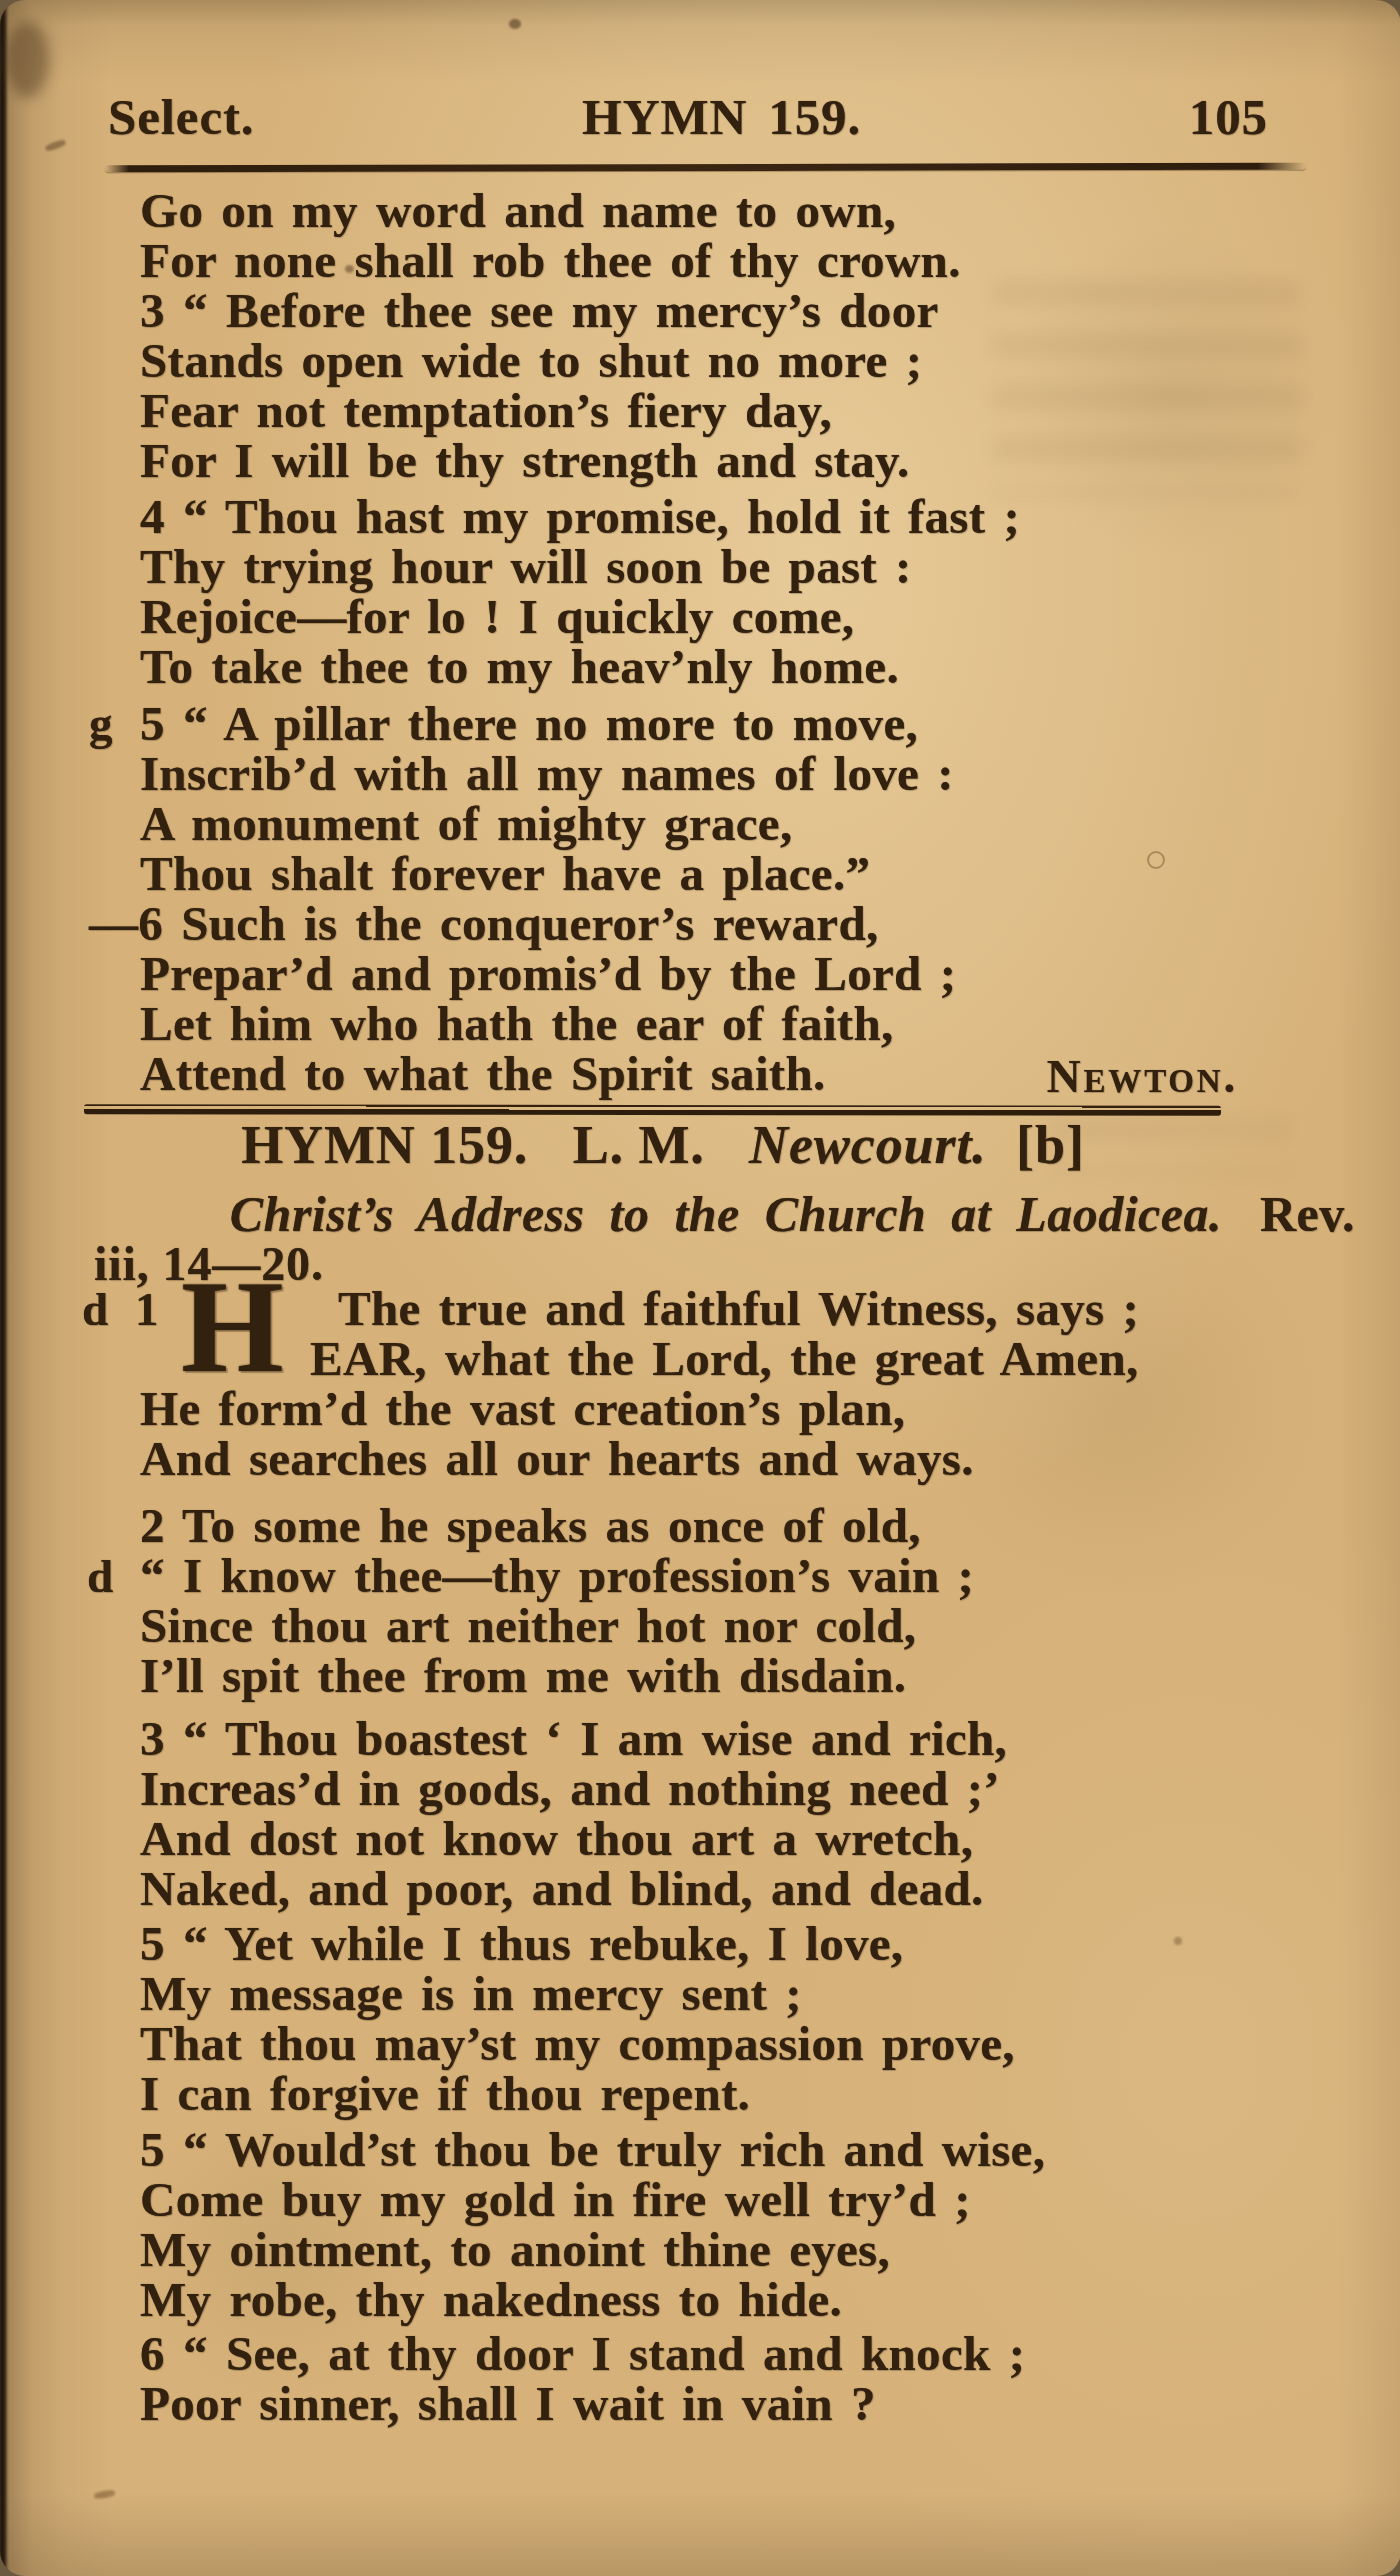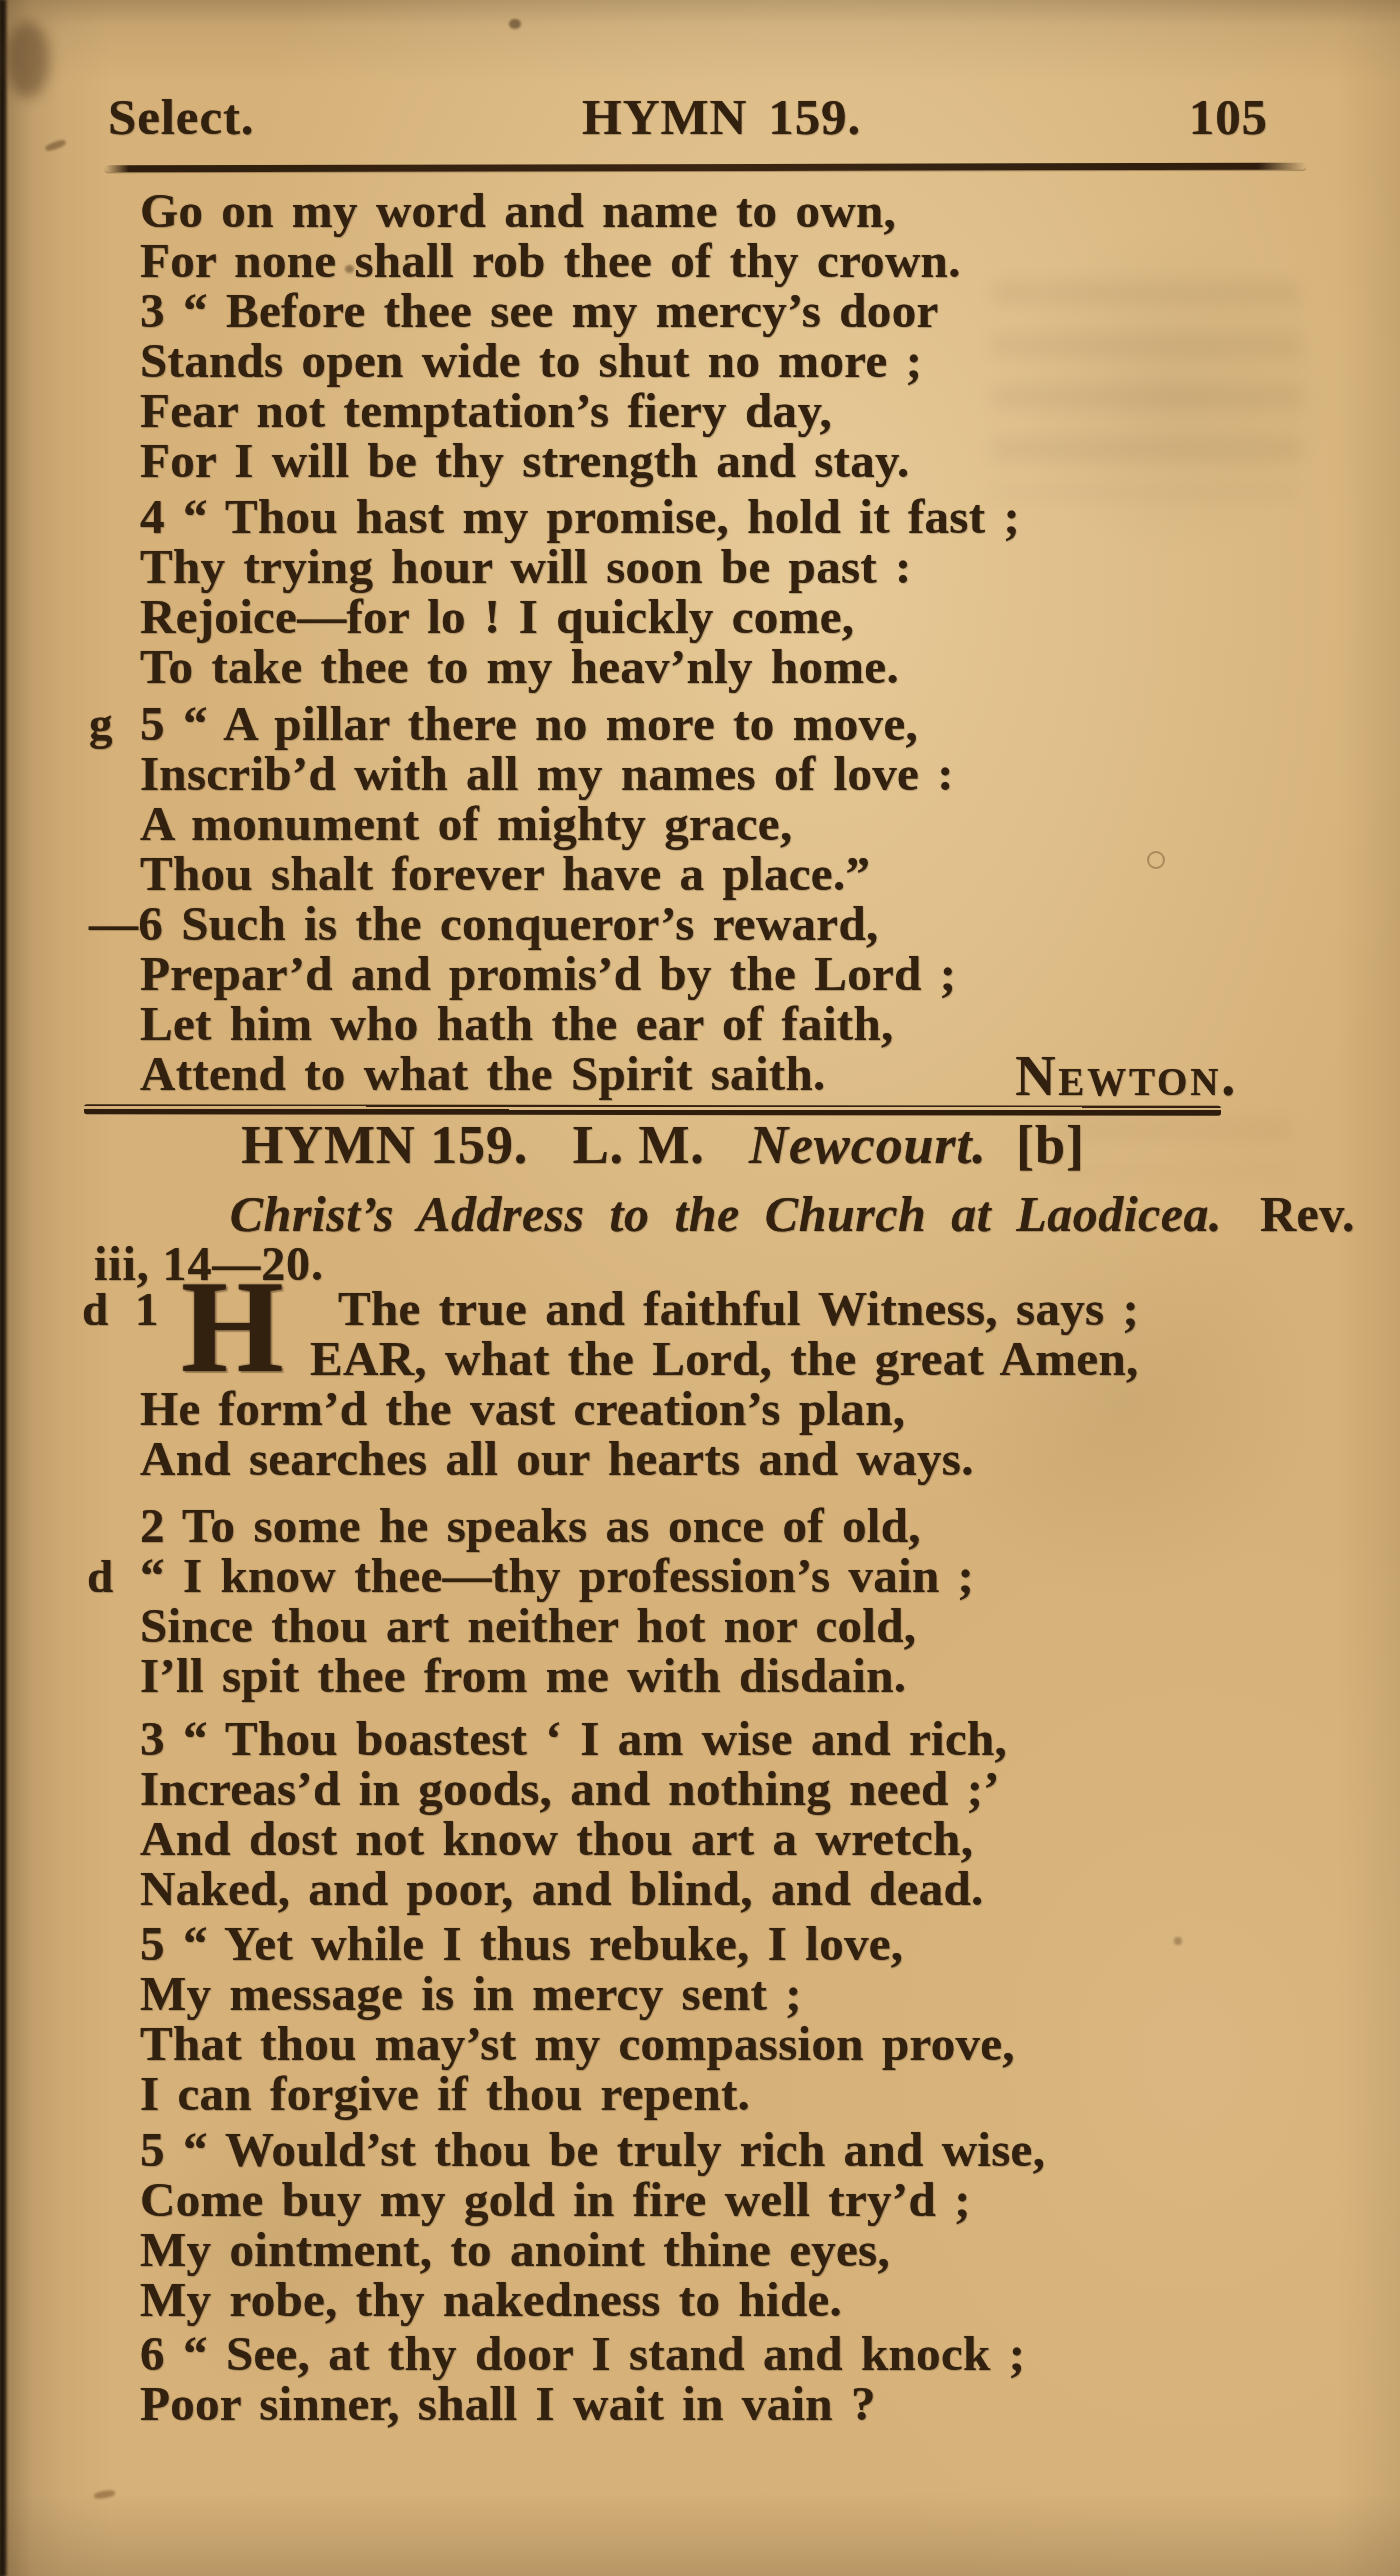--- a/index.html
+++ b/index.html
@@ -13,20 +13,21 @@
       radial-gradient(ellipse 655px 842px at 85% 80%, rgba(230,200,150,0.25), rgba(230,200,150,0) 70%),
       radial-gradient(circle 206px at 1170px 393px, rgba(125,100,60,0.14), rgba(125,100,60,0) 80%),
       radial-gradient(circle 243px at 1123px 1404px, rgba(125,100,60,0.10), rgba(125,100,60,0) 80%),
       radial-gradient(circle 187px at 281px 2246px, rgba(125,100,60,0.10), rgba(125,100,60,0) 80%),
       linear-gradient(90deg, rgba(46,32,18,0.80) 0px, rgba(110,85,52,0.45) 9.4px, rgba(140,110,70,0.28) 32px, rgba(150,120,78,0.12) 65px, rgba(0,0,0,0) 112px),
       linear-gradient(180deg, rgba(105,82,50,0.40) 0px, rgba(120,95,60,0.15) 26px, rgba(0,0,0,0) 84px),
       linear-gradient(0deg, rgba(105,82,50,0.28) 0px, rgba(0,0,0,0) 84px),
       linear-gradient(270deg, rgba(140,112,70,0.22) 0px, rgba(0,0,0,0) 65px);
     font-family:"Liberation Serif","DejaVu Serif",serif;
     color:#33210f;
+    border-radius:25px;
   }
   .txt{
     font-weight:700;
     color:#33210f;
     text-shadow:0 0 0.9px rgba(46,28,12,0.65), 0.9px 0.9px 0.9px rgba(46,28,12,0.22);
   }
   .spine{position:absolute;left:0;top:0;width:6.5px;height:100%;
     background:linear-gradient(90deg,#160f08 0%,#2e2113 70%,rgba(46,33,19,0) 100%);
     filter:blur(0.9px);}
   .header{position:absolute;top:88px;left:108px;width:1160px;
@@ -36,21 +37,21 @@
     background:linear-gradient(90deg,rgba(40,25,12,0) 0%,#2e1d0d 2%,#3a2512 50%,#2e1d0d 96%,rgba(40,25,12,0) 100%);
     border-radius:3.7px;transform:rotate(-0.12deg);box-shadow:0 0.9px 0.9px rgba(60,40,20,0.4);}
   .rule2{position:absolute;top:1105px;left:84px;width:1137px;height:10.3px;
     background:linear-gradient(180deg,#33200e 0px,#33200e 1.9px,rgba(0,0,0,0) 1.9px,rgba(0,0,0,0) 4.7px,#2e1d0d 4.7px,#2e1d0d 9.4px);
     transform:rotate(0.08deg);border-radius:2.8px;}
   .stanza{position:absolute;left:140px;width:1113px;
     font-size:49px;line-height:50px;letter-spacing:0.3px;word-spacing:5.6px;}
   .stanza .line{white-space:nowrap;position:relative;}
   .hang{text-indent:-51px;}
   .author{position:absolute;right:15px;top:1.9px;
-    font-variant:small-caps;letter-spacing:2.8px;font-size:56px;margin-left:35px;}
+    font-variant:small-caps;letter-spacing:2.8px;font-size:47px;margin-left:35px;}
   .margin-note{position:absolute;font-size:47px;line-height:50px;}
   .mn-g{left:89px;top:698px;}
   .mn-d1{left:82px;top:1284px;word-spacing:15px;}
   .mn-d2{left:87px;top:1551px;}
   .hymn-heading{position:absolute;top:1114px;left:94px;width:1123px;
     text-align:center;font-size:54px;letter-spacing:0.9px;}
   .hymn-heading .part{margin:0 15px;}
   .tune{font-style:italic;}
   .subtitle{position:absolute;top:1185px;left:45px;width:1310px;text-align:right;
     font-size:50px;font-style:italic;word-spacing:12px;letter-spacing:0.5px;}

